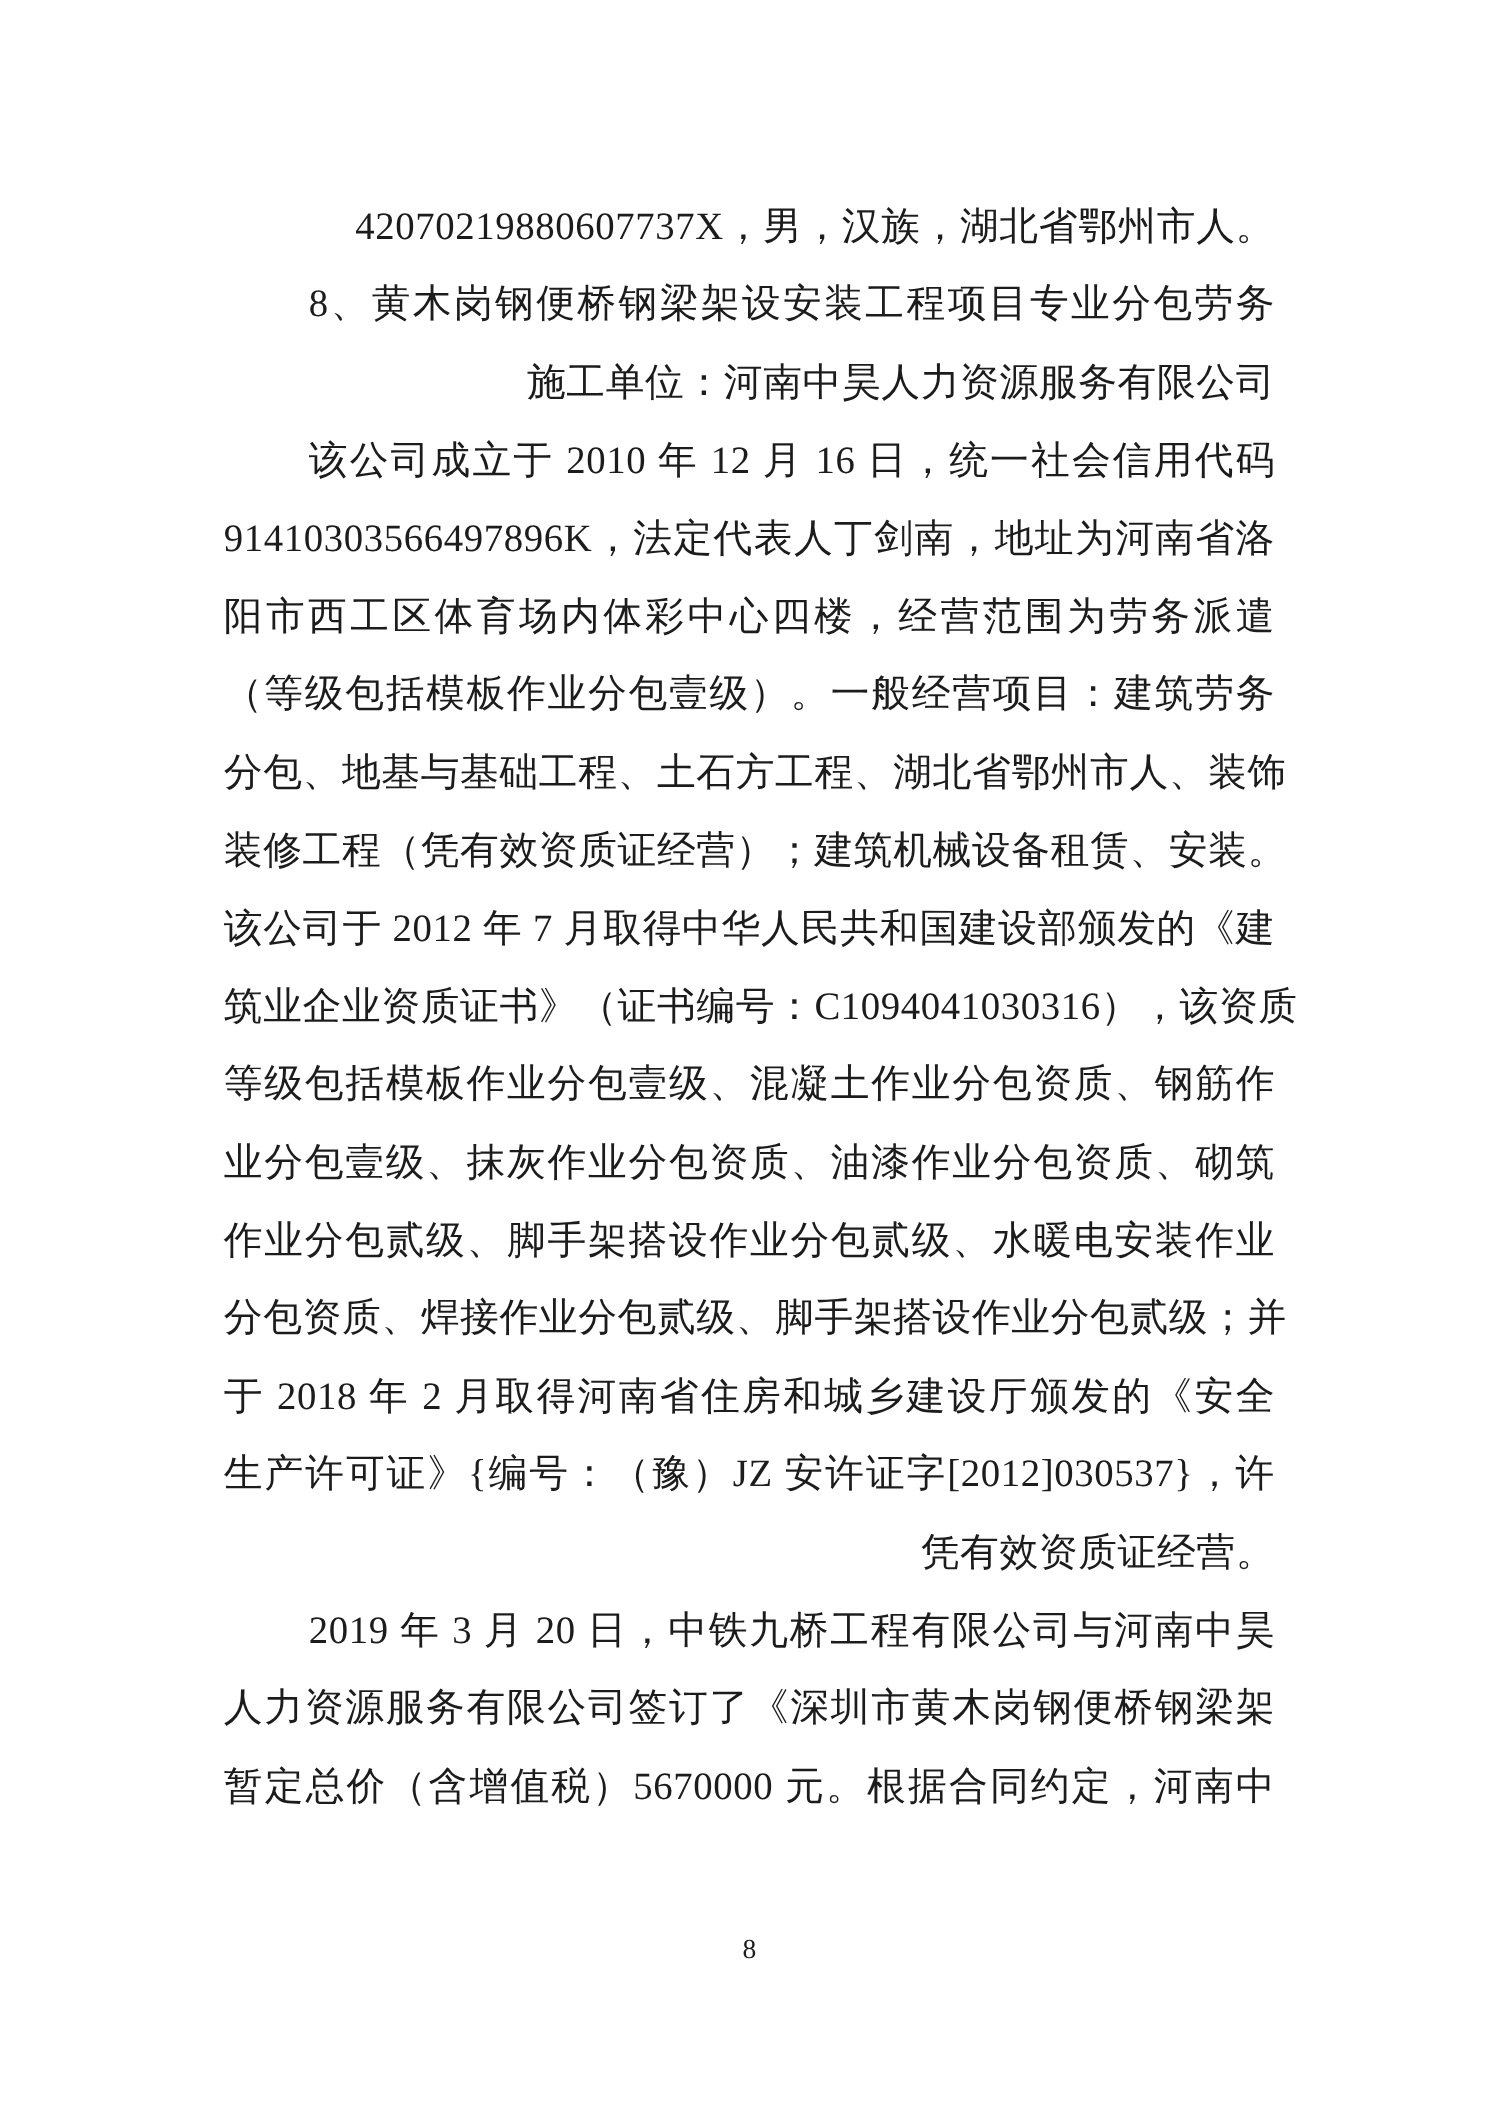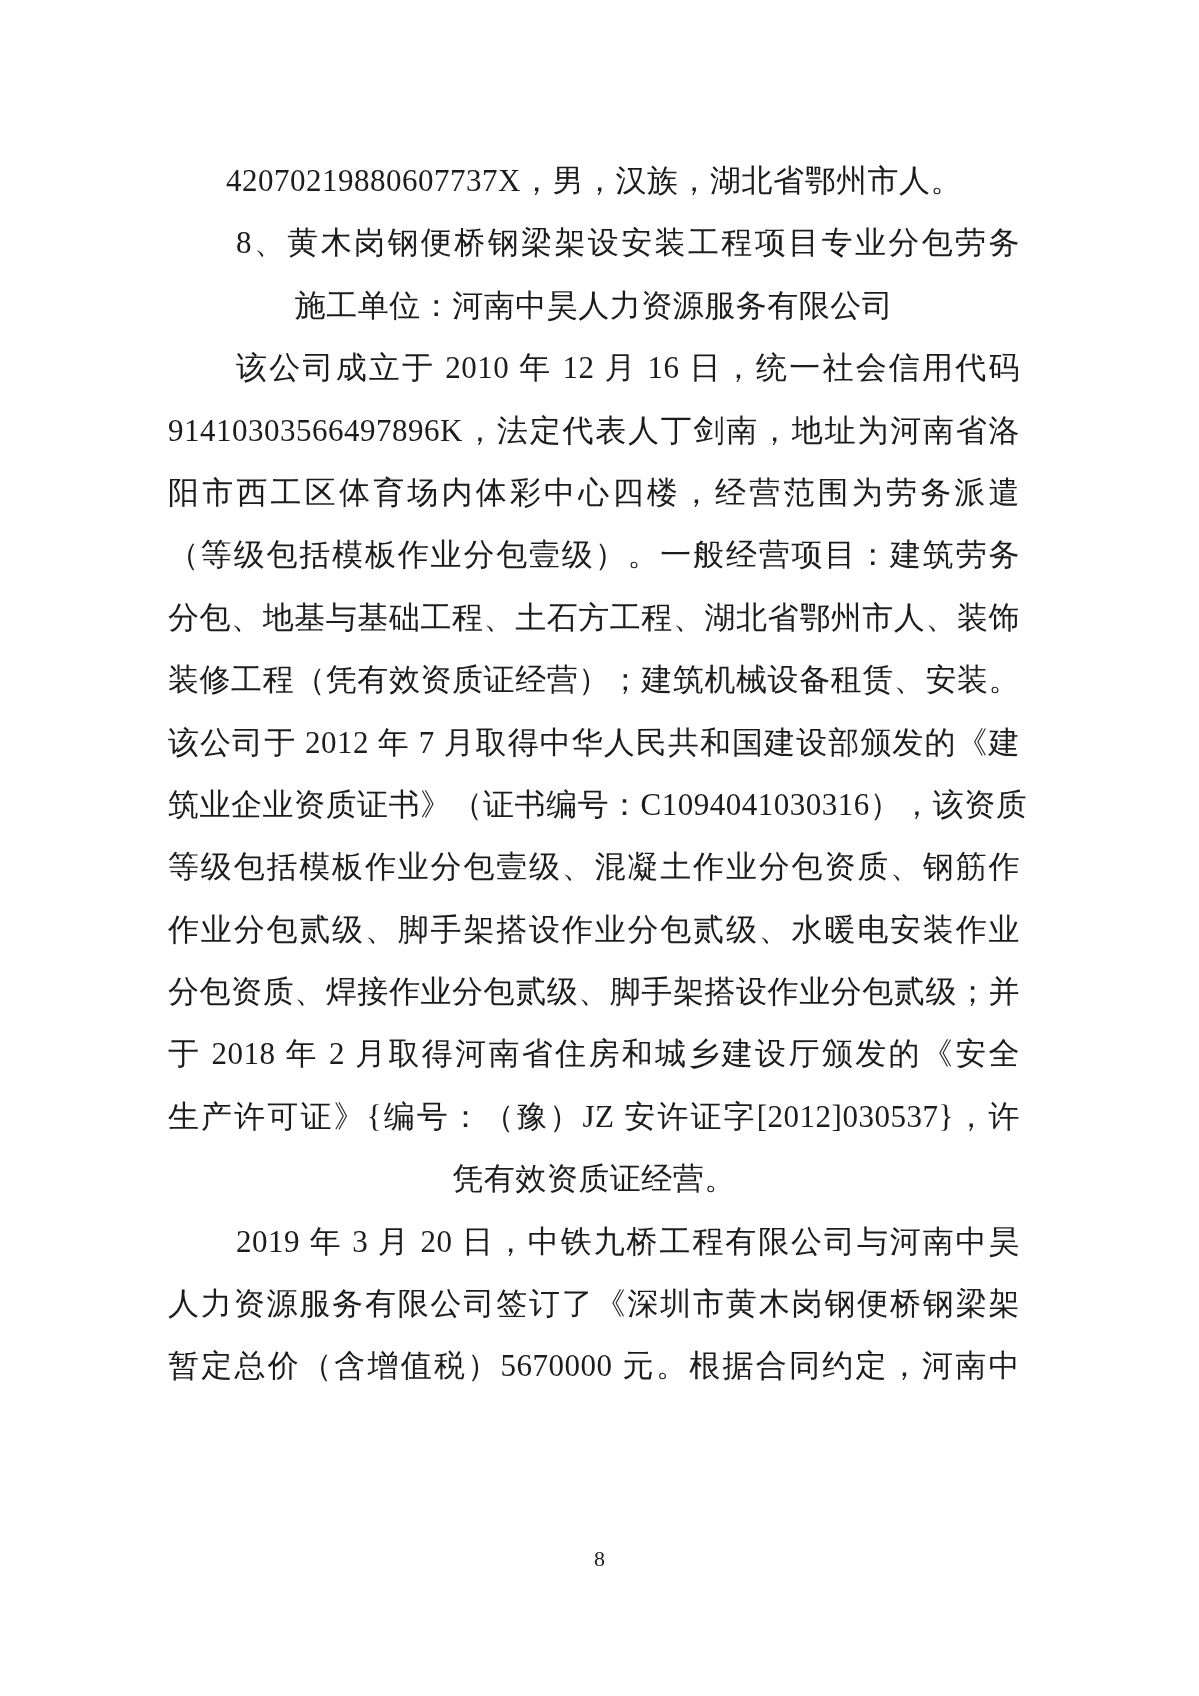--- a/index.html
+++ b/index.html
@@ -23,25 +23,26 @@
     left: 168px;
     top: 150px;
     width: 852px;
   }
   .ln {
     font-size: 31px;
     line-height: 62.4px;
     height: 62.4px;
     letter-spacing: 0.5px;
     white-space: nowrap;
-    text-align: center;
+    text-align: right;
   }
   .ln.fill {
     text-align: justify;
     text-align-last: justify;
+    margin-left: 11px;
   }
   .ln.ind {
     text-indent: 68px;
   }
   .pagenum {
     position: absolute;
     left: 0;
     top: 1544px;
     width: 100%;
     text-align: center;
@@ -60,20 +61,21 @@
     <div class="ln">施工单位：河南中昊人力资源服务有限公司</div>
     <div class="ln ind fill">该公司成立于 2010 年 12 月 16 日，统一社会信用代码</div>
     <div class="ln fill">91410303566497896K，法定代表人丁剑南，地址为河南省洛</div>
     <div class="ln fill">阳市西工区体育场内体彩中心四楼，经营范围为劳务派遣</div>
     <div class="ln fill">（等级包括模板作业分包壹级）。一般经营项目：建筑劳务</div>
     <div class="ln fill">分包、地基与基础工程、土石方工程、湖北省鄂州市人、装饰</div>
     <div class="ln fill">装修工程（凭有效资质证经营）；建筑机械设备租赁、安装。</div>
     <div class="ln fill">该公司于 2012 年 7 月取得中华人民共和国建设部颁发的《建</div>
     <div class="ln fill">筑业企业资质证书》（证书编号：C1094041030316），该资质</div>
     <div class="ln fill">等级包括模板作业分包壹级、混凝土作业分包资质、钢筋作</div>
+    <div class="ln fill">业分包壹级、抹灰作业分包资质、油漆作业分包资质、砌筑</div>
     <div class="ln fill">作业分包贰级、脚手架搭设作业分包贰级、水暖电安装作业</div>
     <div class="ln fill">分包资质、焊接作业分包贰级、脚手架搭设作业分包贰级；并</div>
     <div class="ln fill">于 2018 年 2 月取得河南省住房和城乡建设厅颁发的《安全</div>
     <div class="ln fill">生产许可证》{编号：（豫）JZ 安许证字[2012]030537}，许</div>
     <div class="ln">凭有效资质证经营。</div>
     <div class="ln ind fill">2019 年 3 月 20 日，中铁九桥工程有限公司与河南中昊</div>
     <div class="ln fill">人力资源服务有限公司签订了《深圳市黄木岗钢便桥钢梁架</div>
     <div class="ln fill">暂定总价（含增值税）5670000 元。根据合同约定，河南中</div>
   </div>
 

